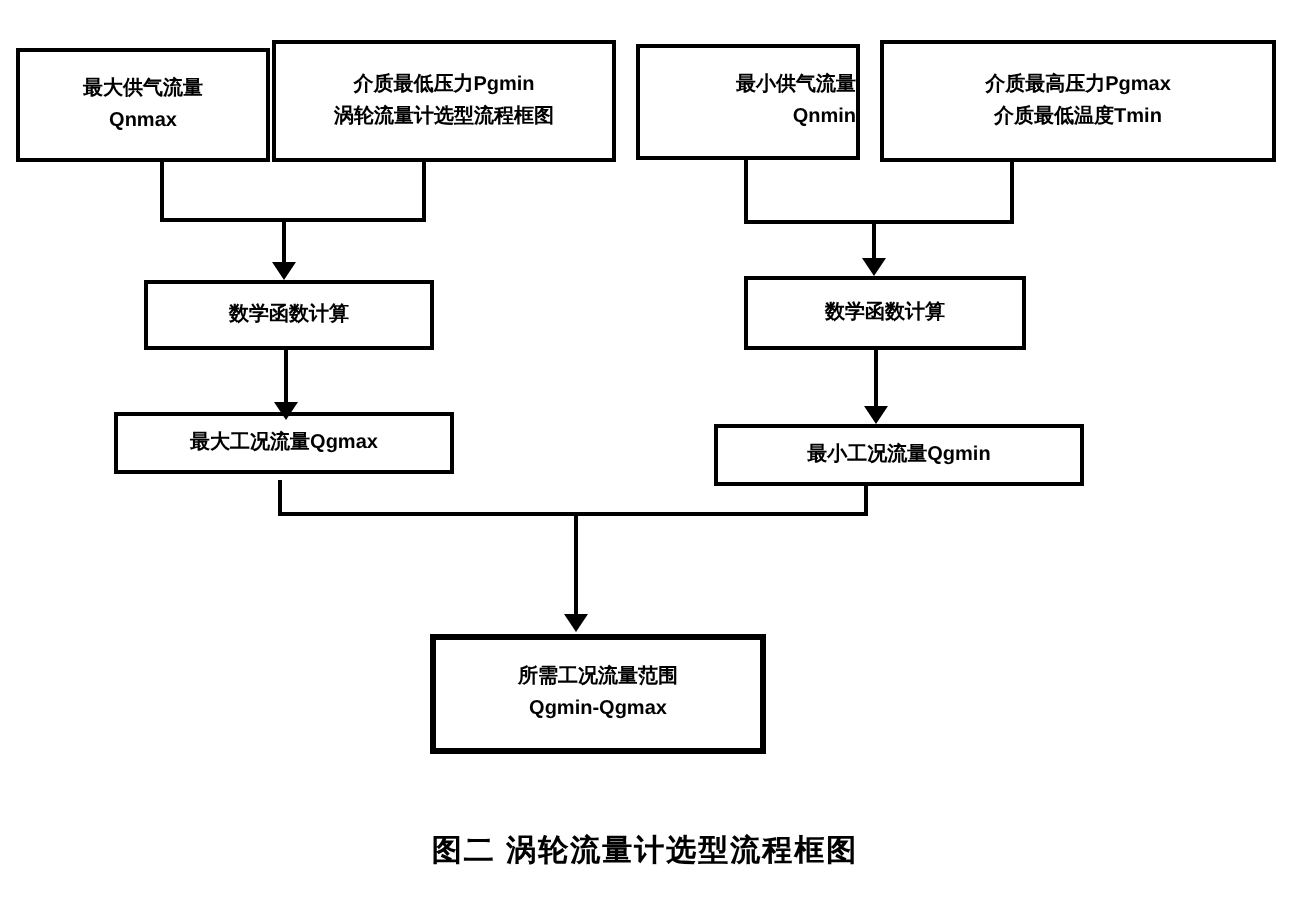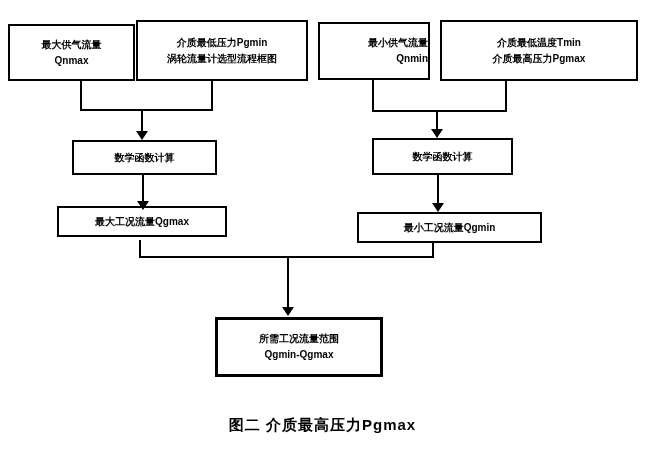--- a/index.html
+++ b/index.html
@@ -41,22 +41,22 @@
     <div>介质最低压力Pgmin</div>
     <div>涡轮流量计选型流程框图</div>
   </div>
 
   <div class="node" style="left:318px; top:22px; width:112px; height:58px;align-items:flex-end;">
     <div>最小供气流量</div>
     <div>Qnmin</div>
   </div>
 
   <div class="node" style="left:440px; top:20px; width:198px; height:61px;">
+    <div>介质最高压力Pgmax</div>
     <div>介质最低温度Tmin</div>
-    <div>介质最高压力Pgmax</div>
   </div>
 
   <div class="node" style="left:72px; top:140px; width:145px; height:35px;">
     <div>数学函数计算</div>
   </div>
 
   <div class="node" style="left:372px; top:138px; width:141px; height:37px;">
     <div>数学函数计算</div>
   </div>
 
@@ -90,15 +90,15 @@
 
   <div class="vline" style="left:437px; top:174px; height:30px;"></div>
   <div class="arrowhead" style="left:432px; top:203px;"></div>
 
   <div class="vline" style="left:139px; top:240px; height:18px;"></div>
   <div class="vline" style="left:432px; top:242px; height:16px;"></div>
   <div class="hline" style="left:139px; top:256px; width:295px;"></div>
   <div class="vline" style="left:287px; top:256px; height:53px;"></div>
   <div class="arrowhead" style="left:282px; top:307px;"></div>
 
-  <div class="caption">图二  介质最高压力Pgmax</div>
+  <div class="caption">图二  涡轮流量计选型流程框图</div>
 
 </div>
 
 </body></html>

